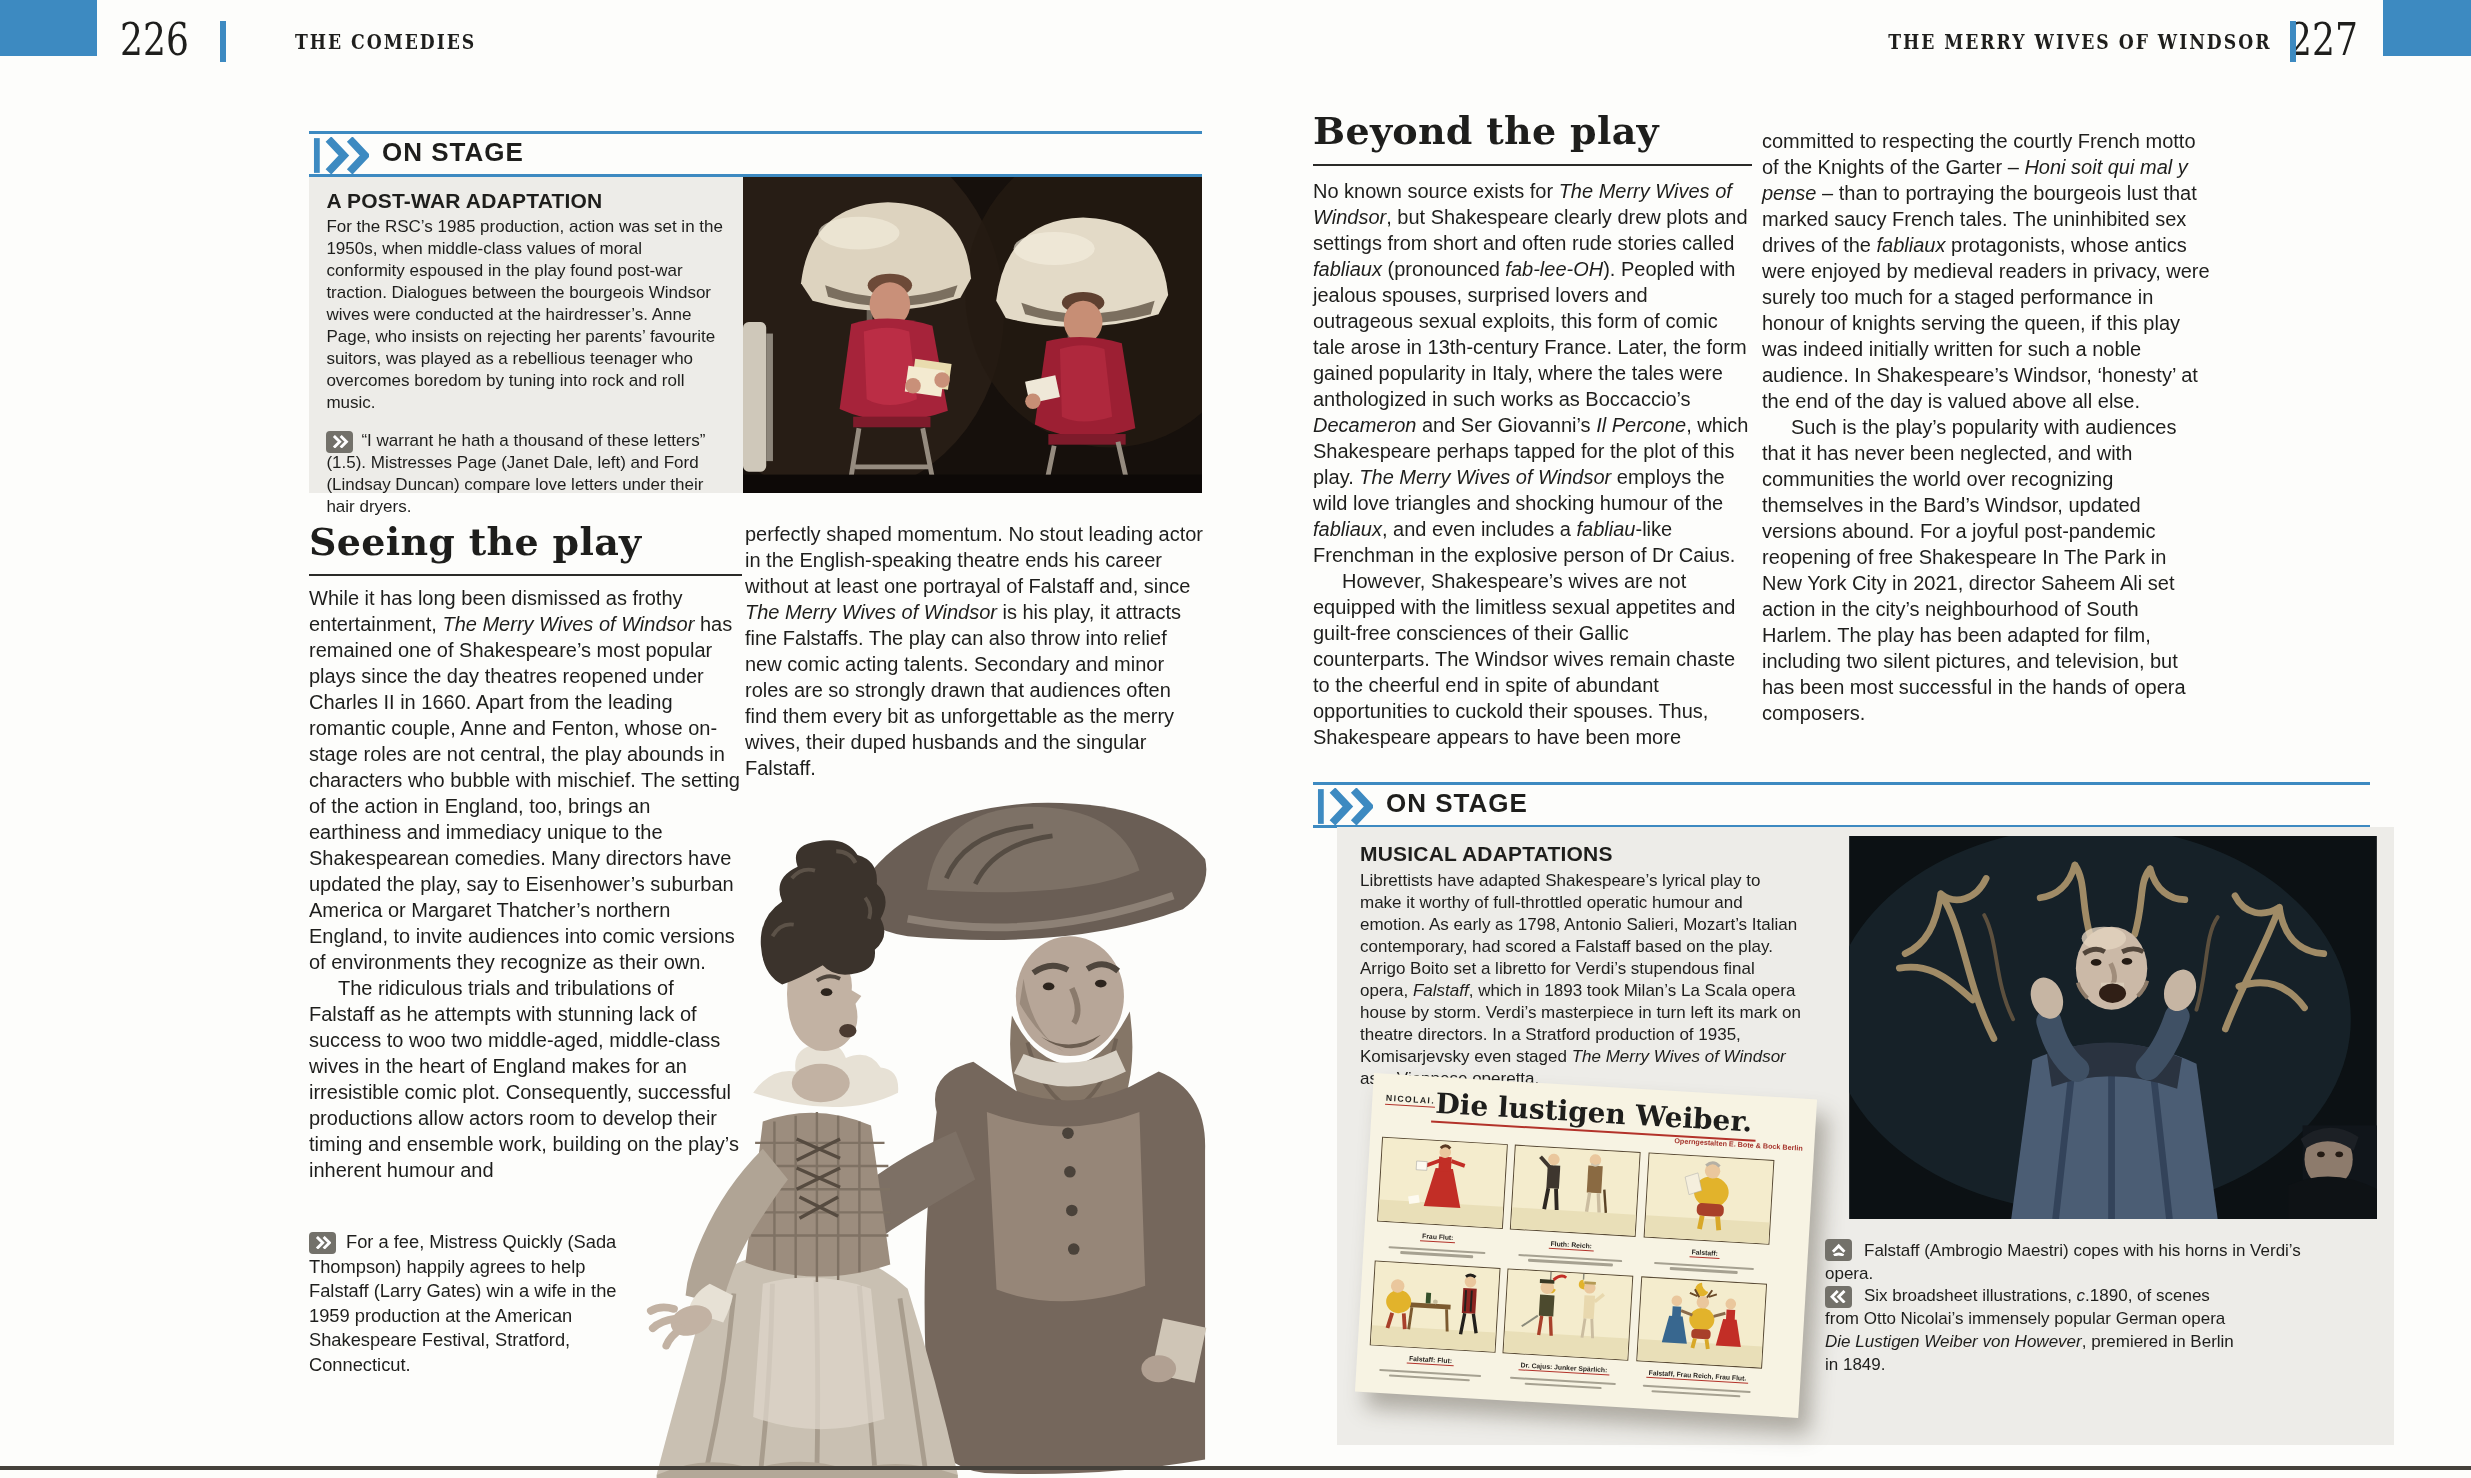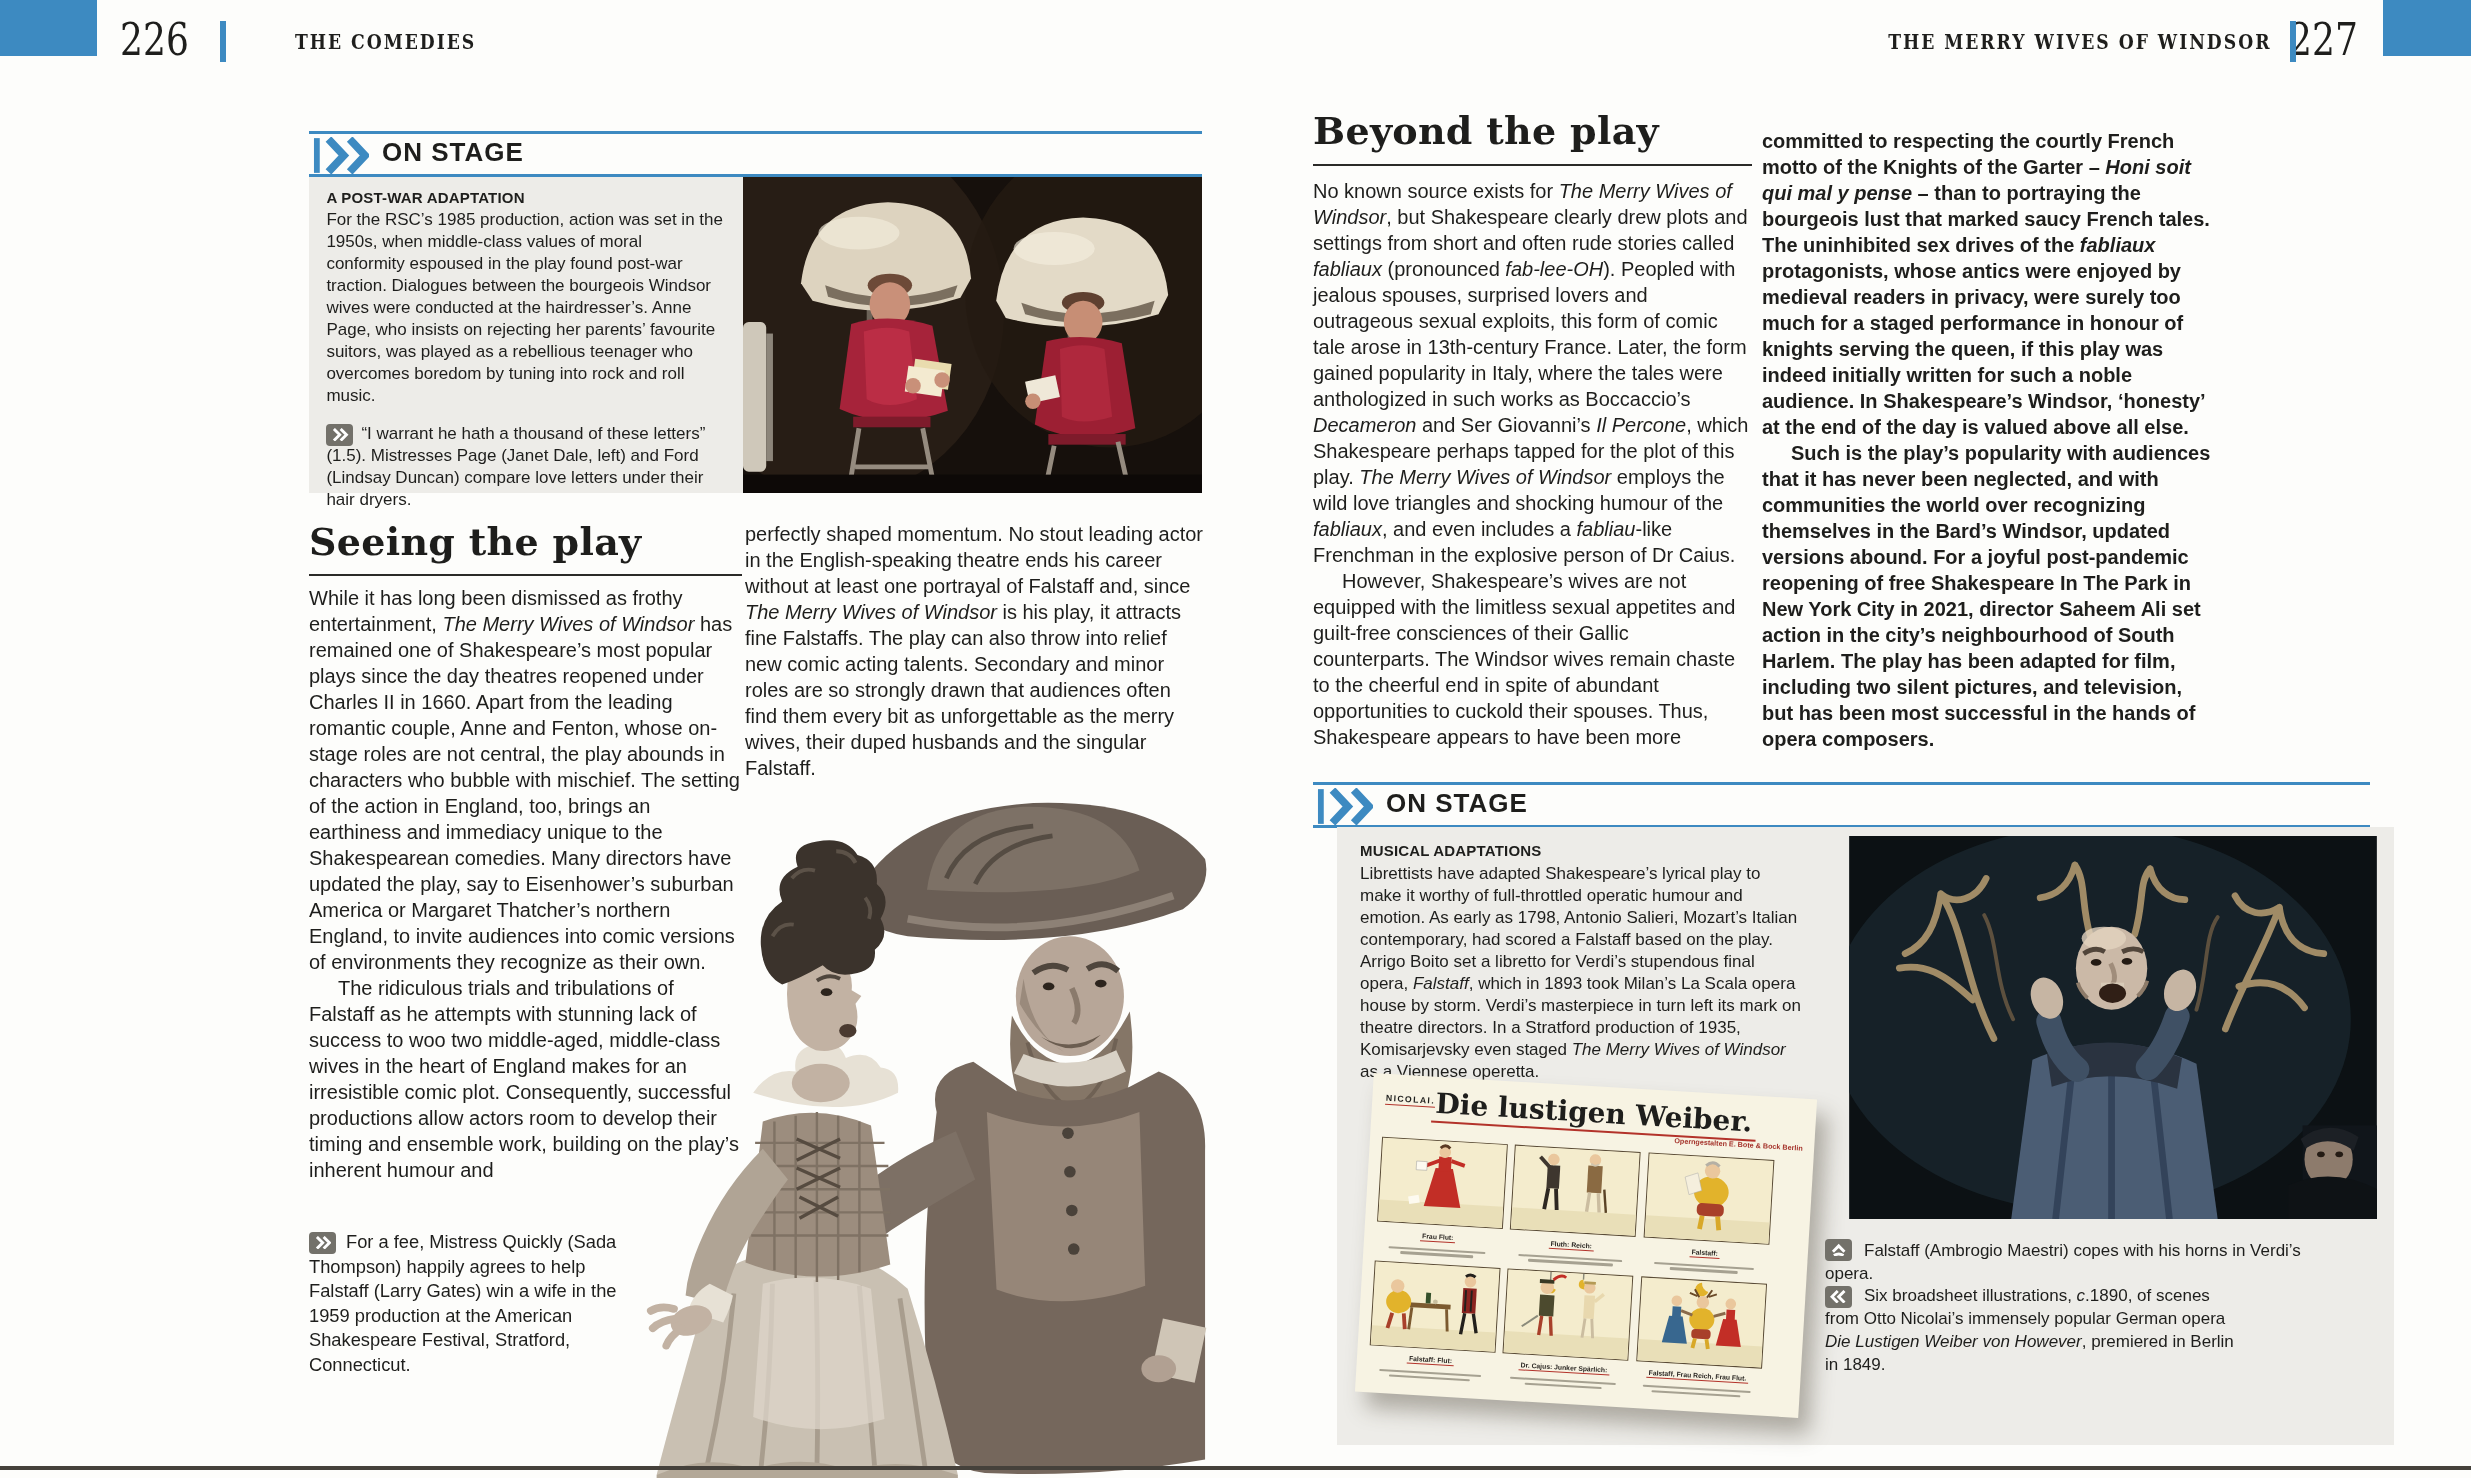--- a/index.html
+++ b/index.html
@@ -9,21 +9,21 @@
   .serif{font-family:"DejaVu Serif","Liberation Serif",serif;}
   .cond{display:inline-block;transform:scaleX(.82);transform-origin:0 50%;}
   .cond-r{display:inline-block;transform:scaleX(.82);transform-origin:100% 50%;}
   .pagenum{font-size:44px;font-weight:400;letter-spacing:0;}
   .runhead{font-size:21px;font-weight:700;letter-spacing:2.4px;}
   .bluesq{background:#3d8ac1;}
   .vbar{background:#3d8ac1;width:5.8px;}
   .blue-rule{background:#3d8ac1;height:2.9px;}
   .onstage-label{font-size:26px;font-weight:700;letter-spacing:1px;}
   .graybox{background:#edece8;}
-  .boxtitle{font-size:15px;font-weight:700;letter-spacing:0.2px;}
+  .boxtitle{font-size:21px;font-weight:700;letter-spacing:0.2px;}
   .boxtext{font-size:17px;line-height:22px;}
   .sectionhead{font-size:38px;font-weight:700;letter-spacing:0.3px;}
   .headrule{background:#2b2a28;height:2.4px;}
   .body-col{font-size:20px;line-height:26px;}
   .body-col p{margin:0;}
   .body-col p.indent{text-indent:29px;}
   .caption{font-size:18.3px;line-height:24.6px;}
   .capsmall{font-size:17px;line-height:23px;}
   .cap-icon{display:inline-block;width:27px;height:22px;background:#73716a;border-radius:3.9px;
             vertical-align:-2.9px;text-align:center;}
@@ -217,21 +217,21 @@
   </div>
 
   <div class="abs serif sectionhead" style="left:1313px;top:108px;">Beyond the play</div>
   <div class="abs headrule" style="left:1313px;top:164px;width:439px;"></div>
 
   <div class="abs body-col" style="left:1313px;top:178px;width:436px;">
     <p>No known source exists for <i>The Merry Wives of Windsor</i>, but Shakespeare clearly drew plots and settings from short and often rude stories called <i>fabliaux</i> (pronounced <i>fab-lee-OH</i>). Peopled with jealous spouses, surprised lovers and outrageous sexual exploits, this form of comic tale arose in 13th-century France. Later, the form gained popularity in Italy, where the tales were anthologized in such works as Boccaccio’s <i>Decameron</i> and Ser Giovanni’s <i>Il Percone</i>, which Shakespeare perhaps tapped for the plot of this play. <i>The Merry Wives of Windsor</i> employs the wild love triangles and shocking humour of the <i>fabliaux</i>, and even includes a <i>fabliau</i>-like Frenchman in the explosive person of Dr Caius.</p>
     <p class="indent">However, Shakespeare’s wives are not equipped with the limitless sexual appetites and guilt-free consciences of their Gallic counterparts. The Windsor wives remain chaste to the cheerful end in spite of abundant opportunities to cuckold their spouses. Thus, Shakespeare appears to have been more</p>
   </div>
 
-  <div class="abs body-col" style="left:1762px;top:128px;width:449px;font-weight:bold;">
+  <div class="abs body-col" style="left:1762px;top:128px;width:449px;">
     <p>committed to respecting the courtly French motto of the Knights of the Garter – <i>Honi soit qui mal y pense</i> – than to portraying the bourgeois lust that marked saucy French tales. The uninhibited sex drives of the <i>fabliaux</i> protagonists, whose antics were enjoyed by medieval readers in privacy, were surely too much for a staged performance in honour of knights serving the queen, if this play was indeed initially written for such a noble audience. In Shakespeare’s Windsor, ‘honesty’ at the end of the day is valued above all else.</p>
     <p class="indent">Such is the play’s popularity with audiences that it has never been neglected, and with communities the world over recognizing themselves in the Bard’s Windsor, updated versions abound. For a joyful post-pandemic reopening of free Shakespeare In The Park in New York City in 2021, director Saheem Ali set action in the city’s neighbourhood of South Harlem. The play has been adapted for film, including two silent pictures, and television, but has been most successful in the hands of opera composers.</p>
   </div>
 
   <div class="abs blue-rule" style="left:1313px;top:782px;width:1057px;"></div>
   <div class="abs" style="left:1317px;top:788px;">
     <svg width="56" height="37" viewBox="0 0 58 38">
         <g stroke="#3d8ac1" fill="none" stroke-width="8">
       <path d="M4 1 V37" stroke-width="6"></path>
           <path d="M16 2 L32 19 L16 36"></path>

